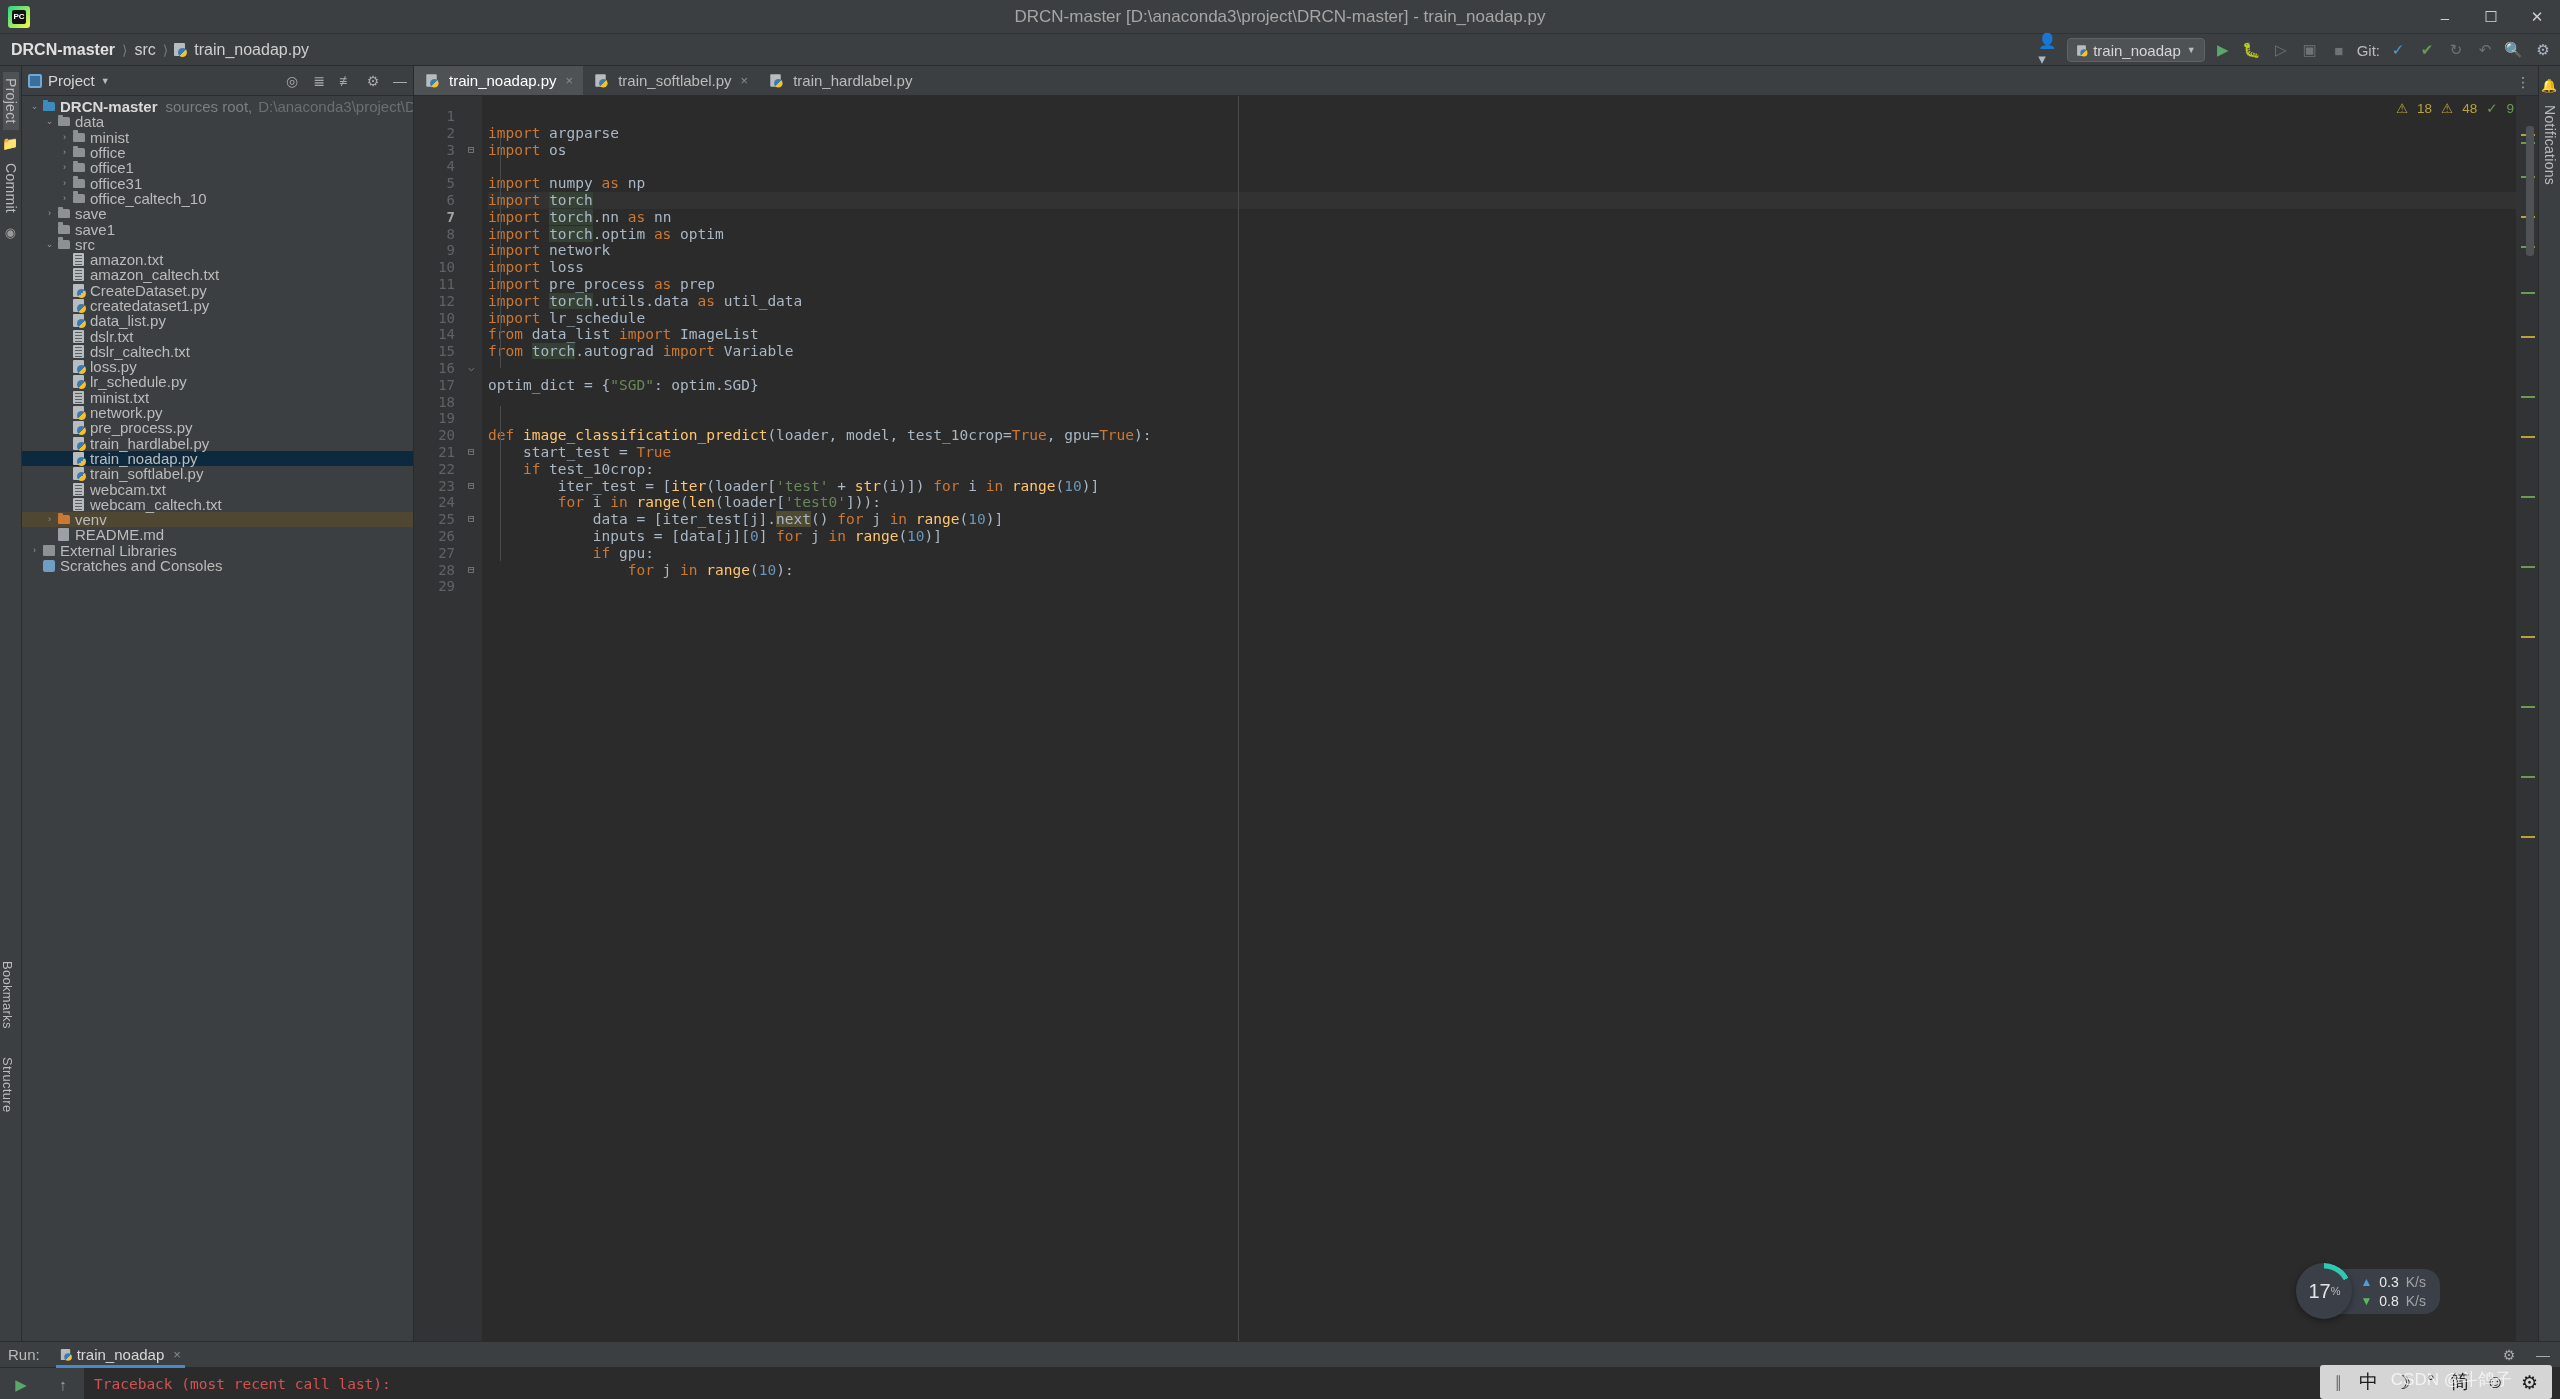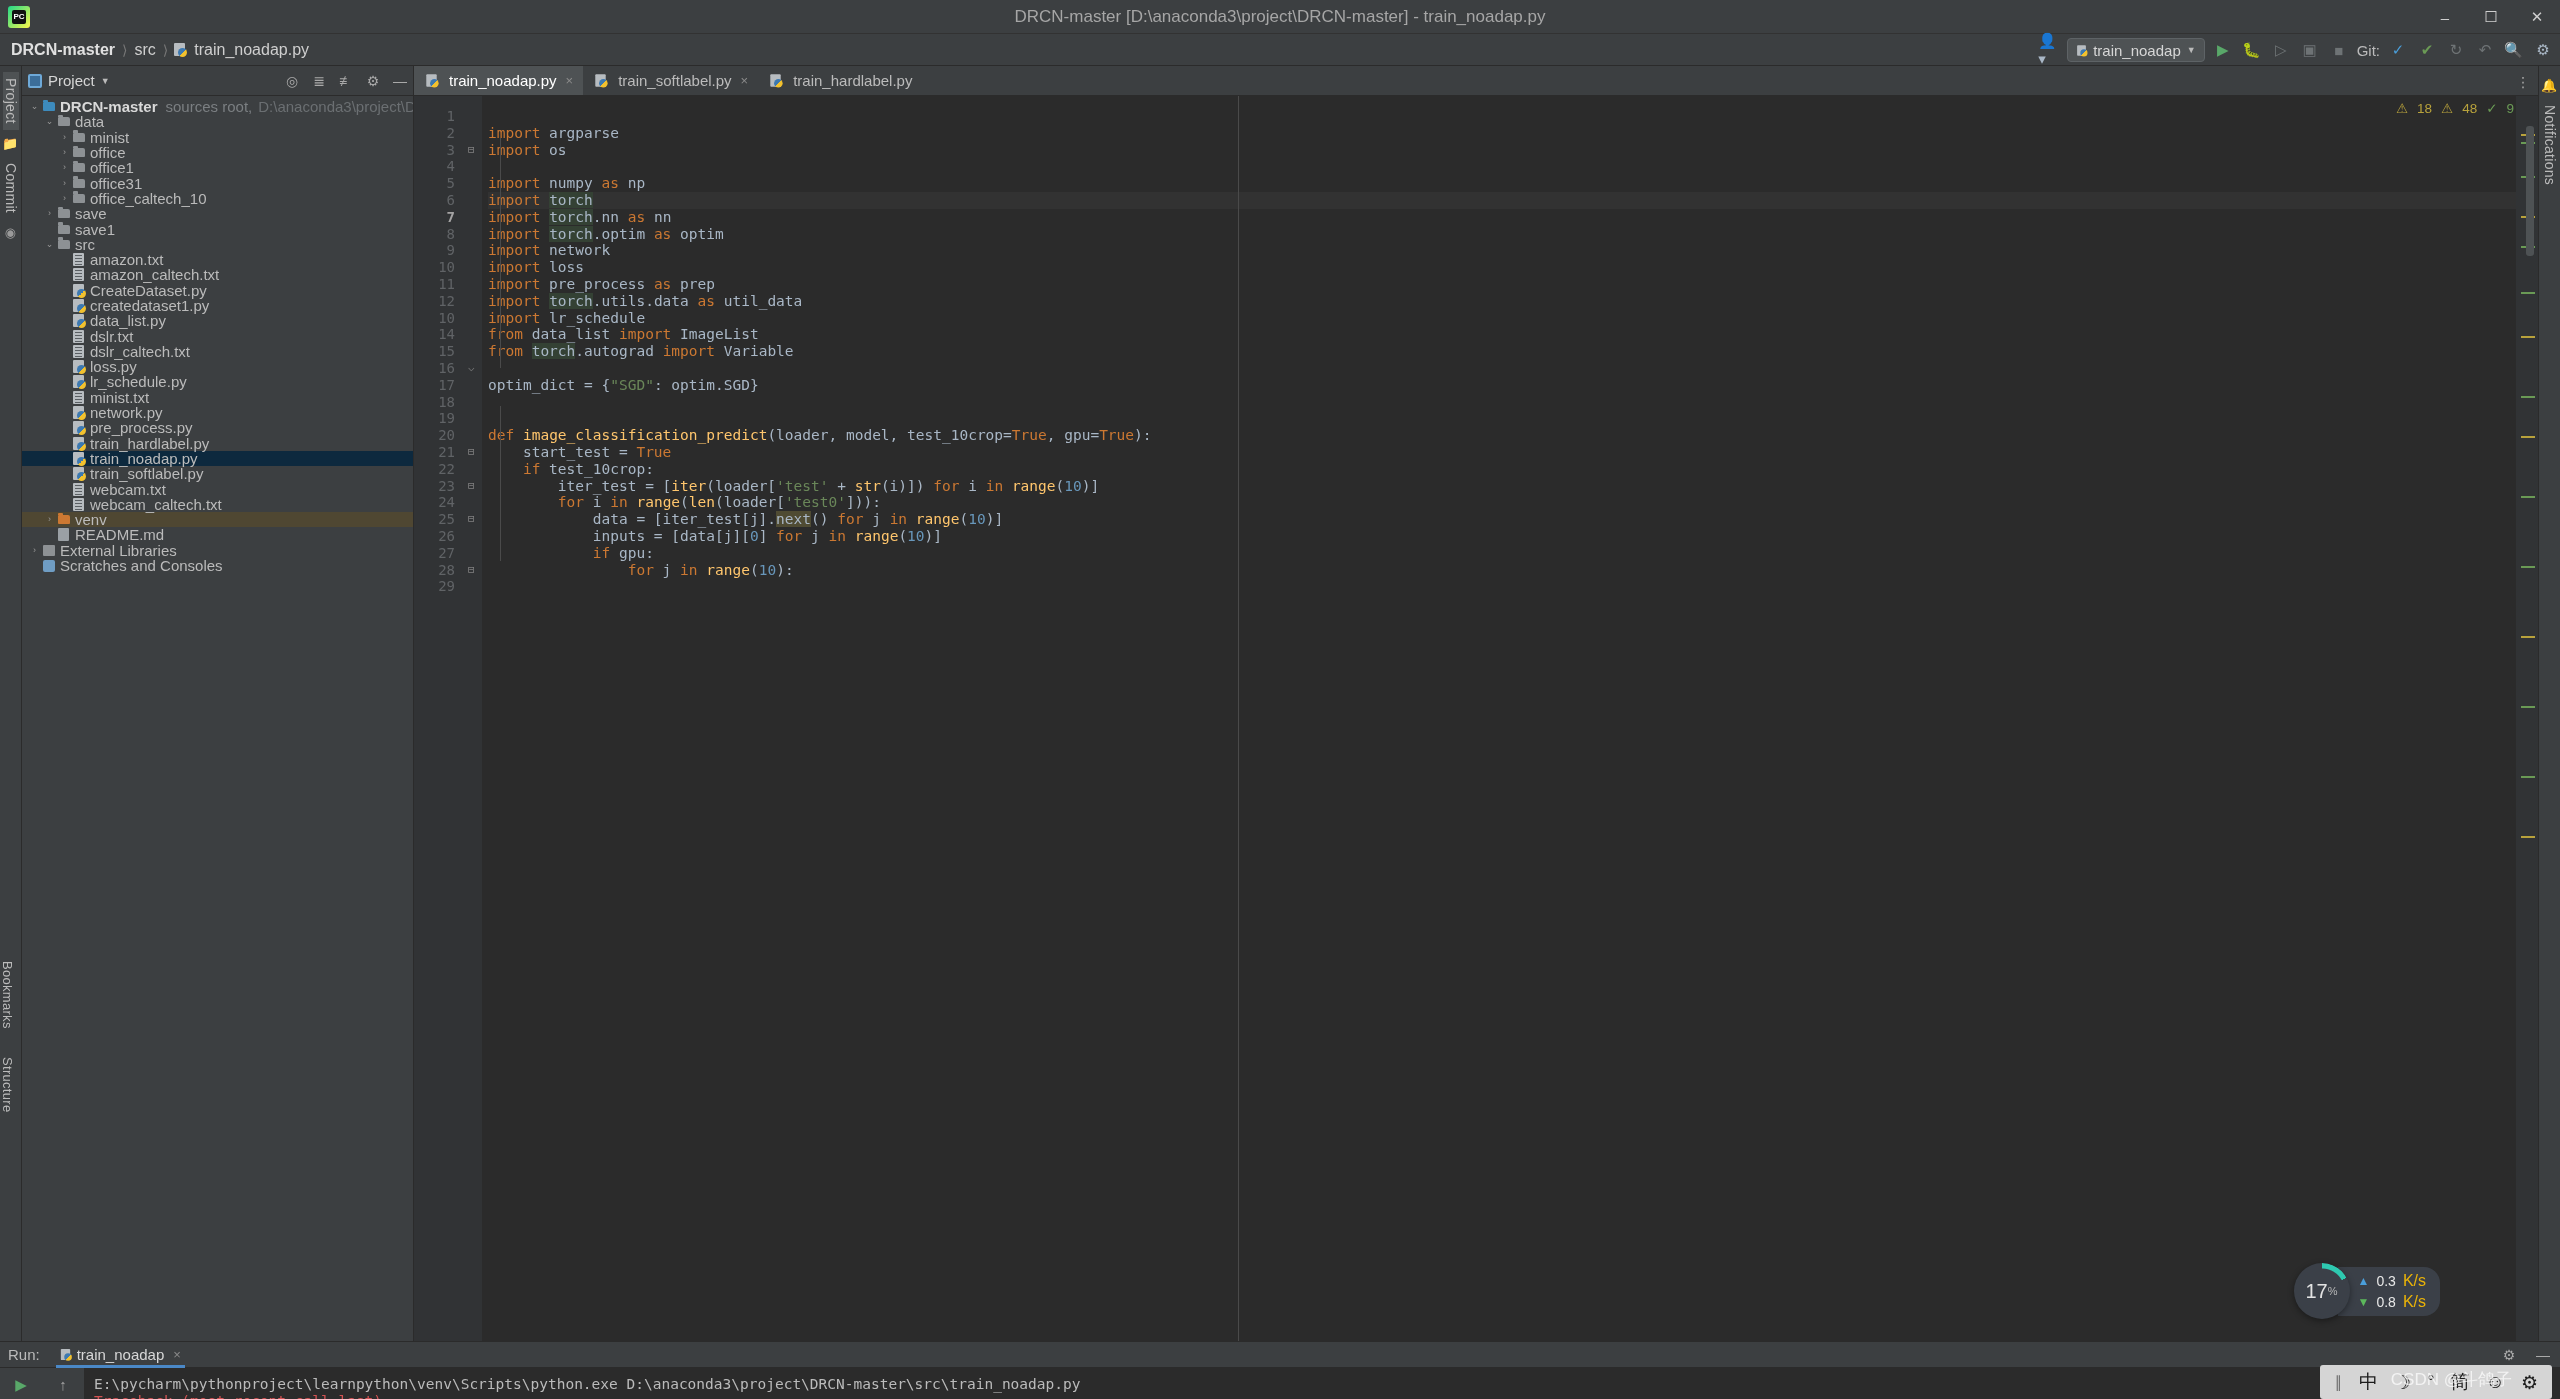--- a/index.html
+++ b/index.html
@@ -162,21 +162,21 @@
     background:conic-gradient(#2ec9b0 0deg 61deg,transparent 61deg 360deg);
     -webkit-mask:radial-gradient(circle, transparent 22px, #000 23px);
             mask:radial-gradient(circle, transparent 22px, #000 23px);}
   .donut span{font-size:20px;color:#e3e3e3;}
   .donut small{font-size:11px;color:#b9b9b9;}
   .netbox{background:#3b4048;border-radius:0 16px 16px 0;margin-left:-12px;padding:5px 14px 5px 20px;
     display:flex;flex-direction:column;gap:3px;}
   .netrow{display:flex;align-items:center;gap:7px;font-size:14px;color:#e8e8e8;}
   .netrow .u{color:#4a9eda;font-size:12px;}
   .netrow .d{color:#5cb85c;font-size:12px;}
-  .netrow em{font-style:normal;color:#eab308;font-size:16px;}
+  .netrow em{font-style:normal;color:#a3a3a3;font-size:14px;}
 
   
   .imetray{position:absolute;right:8px;bottom:0;height:34px;background:#d5d5d5;border-radius:3px;
     display:flex;align-items:center;gap:16px;padding:0 14px;color:#222;z-index:50;}
   .ime-g{font-size:19px;color:#1c1c1c;}
   .wm{position:absolute;right:48px;bottom:8px;color:rgba(255,255,255,.72);font-size:17px;z-index:60;pointer-events:none;}
   .scrollthumb{position:absolute;background:#4e5254;border-radius:3px;}
 </style>
 </head>
 <body>
@@ -648,21 +648,20 @@
       <div class="run-side">
         <span class="rs-ico" style="color:#59a869">▶</span>
 
       </div>
       <div class="run-side2">
         <span class="rs-ico">↑</span>
 
       </div>
 
       <div class="console">
-        <div class="co">E:\pycharm\pythonproject\learnpython\venv\Scripts\python.exe D:\anaconda3\project\DRCN-master\src\train_noadap.py</div>
         <div class="co err">Traceback (most recent call last):</div>
 
       </div>
     </div>
 
     <div class="perf">
       <div class="donut">
         <span>17</span>
           <small>%</small>
       </div>

